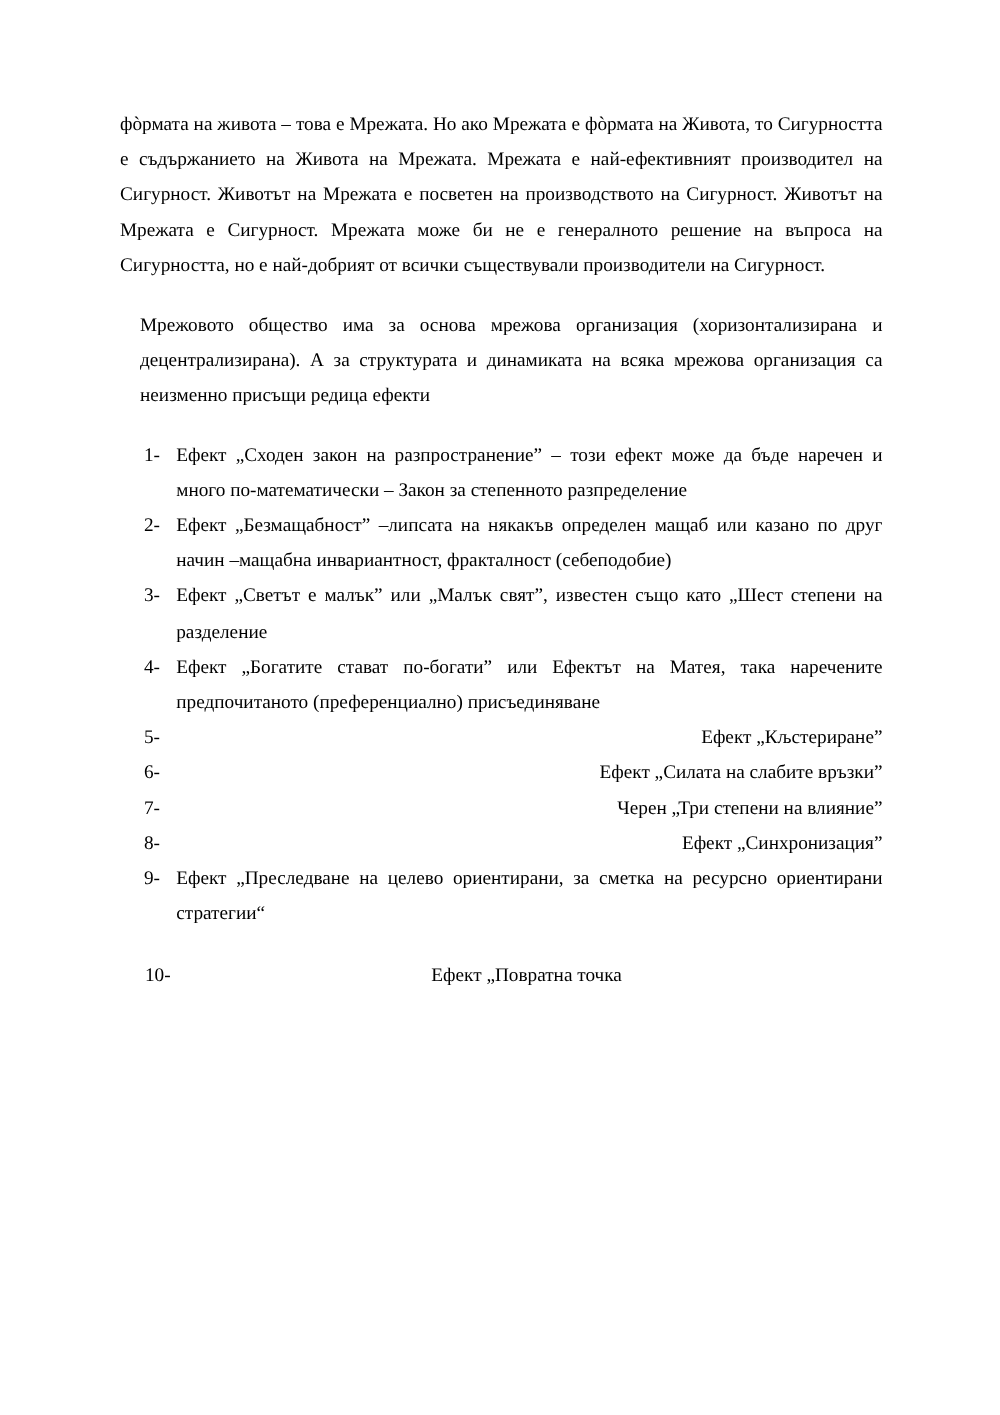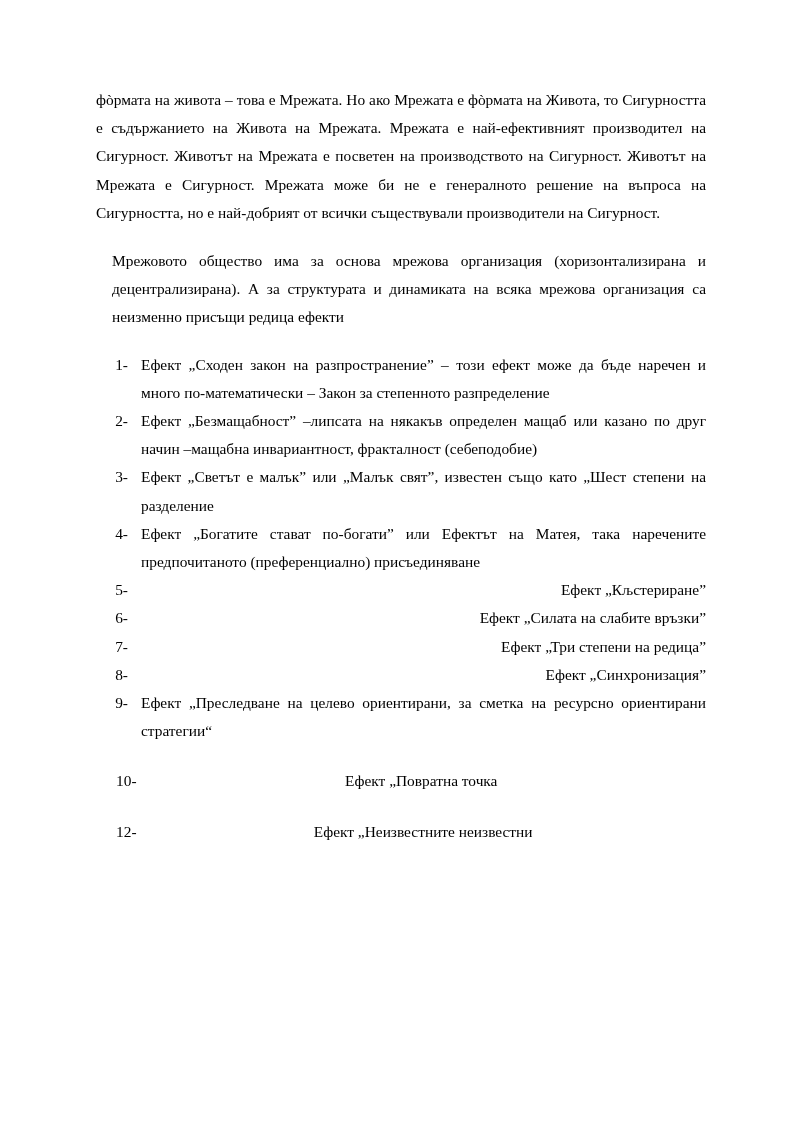--- a/index.html
+++ b/index.html
@@ -127,39 +127,35 @@
         <span class="body nojust">Ефект „Кљстериране”</span>
       </div>
 
       <div class="li primary">
         <span class="num">6-</span>
         <span class="body nojust">Ефект „Силата на слабите връзки”</span>
       </div>
 
       <div class="li primary">
         <span class="num">7-</span>
-        <span class="body nojust">Ефект „Три степени на редица”</span>
+        <span class="body nojust">Черен „Три степени на влияние”</span>
       </div>
 
       <div class="li primary">
         <span class="num">8-</span>
         <span class="body nojust">Ефект „Синхронизация”</span>
       </div>
 
       <div class="li primary">
         <span class="num">9-</span>
         <span class="body">Ефект „Преследване на целево ориентирани, за сметка на ресурсно ориентирани стратегии“</span>
       </div>
 
       <div class="li secondary">
         <span class="num">10-</span>
         <span class="body">Ефект „Повратна точка</span>
       </div>
 
 
-      <div class="li secondary">
-        <span class="num">12- </span>
-        <span class="body">Ефект „Неизвестните неизвестни</span>
-      </div>
 
     </div>
   </div>
 </div>
 
 </body></html>

